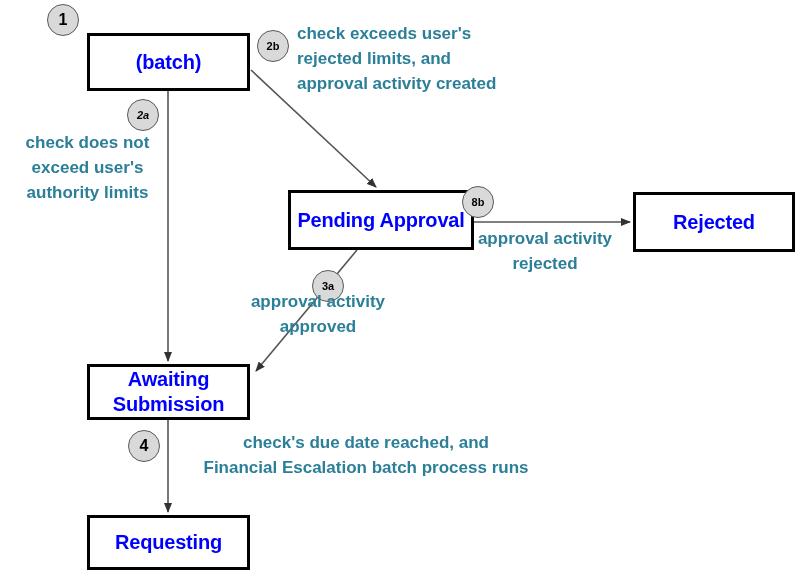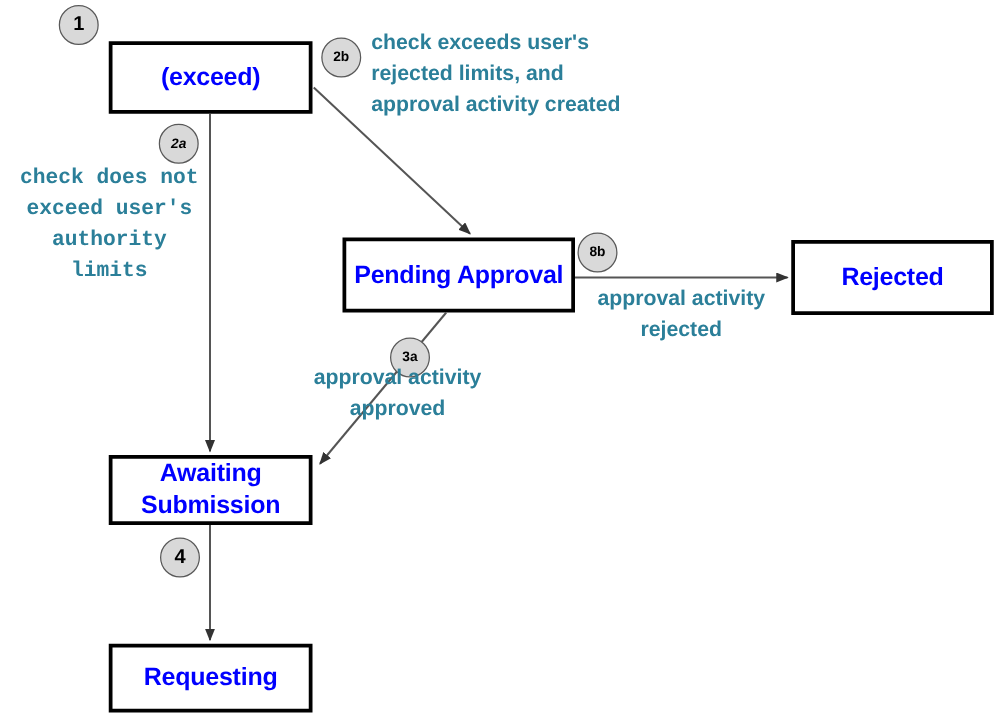--- a/index.html
+++ b/index.html
@@ -88,24 +88,24 @@
     <line x1="251" y1="70" x2="376" y2="187" stroke="#555555" stroke-width="1.6" marker-end="url(#arrowhead)"></line>
 
     <line x1="455" y1="222" x2="630" y2="222" stroke="#555555" stroke-width="1.6" marker-end="url(#arrowhead)"></line>
 
     <line x1="357" y1="250" x2="256" y2="371" stroke="#555555" stroke-width="1.6" marker-end="url(#arrowhead)"></line>
 
     <line x1="168" y1="420" x2="168" y2="512" stroke="#555555" stroke-width="1.6" marker-end="url(#arrowhead)"></line>
   </svg>
 
   <div class="state-box" style="left:87px; top:33px; width:163px; height:58px;">
-    <span>(exceed)</span>
+    <span>(batch)</span>
   </div>
 
-  <div class="state-box" style="left:274px; top:190px; width:186px; height:60px;">
+  <div class="state-box" style="left:288px; top:190px; width:186px; height:60px;">
     <span>Pending
 Approval</span>
   </div>
 
   <div class="state-box" style="left:633px; top:192px; width:162px; height:60px;">
     <span>Rejected</span>
   </div>
 
   <div class="state-box" style="left:87px; top:515px; width:163px; height:55px;">
     <span>Requesting</span>
@@ -133,28 +133,30 @@
   </div>
 
   <div class="step-badge" style="left:462px; top:186px;">
     <span>8b</span>
   </div>
 
   <div class="step-badge big" style="left:128px; top:430px;">
     <span>4</span>
   </div>
 
-  <div class="edge-label lbl-center" style="left:10px; top:130px; width:155px;font-family:Liberation Mono, monospace;">check does not
+  <div class="edge-label lbl-center" style="left:10px; top:130px; width:155px;">check does not
 exceed user's
 authority limits</div>
 
   <div class="edge-label lbl-right" style="left:297px; top:21px; width:260px;">check exceeds user's
 rejected limits, and
 approval activity created</div>
 
   <div class="edge-label lbl-center" style="left:228px; top:289px; width:180px;">approval activity
 approved</div>
 
   <div class="edge-label lbl-center" style="left:459px; top:226px; width:172px;">approval activity
 rejected</div>
 
+  <div class="edge-label lbl-center" style="left:170px; top:430px; width:392px;">check's due date reached, and
+Financial Escalation batch process runs</div>
 
 </div>
 
 </body></html>

